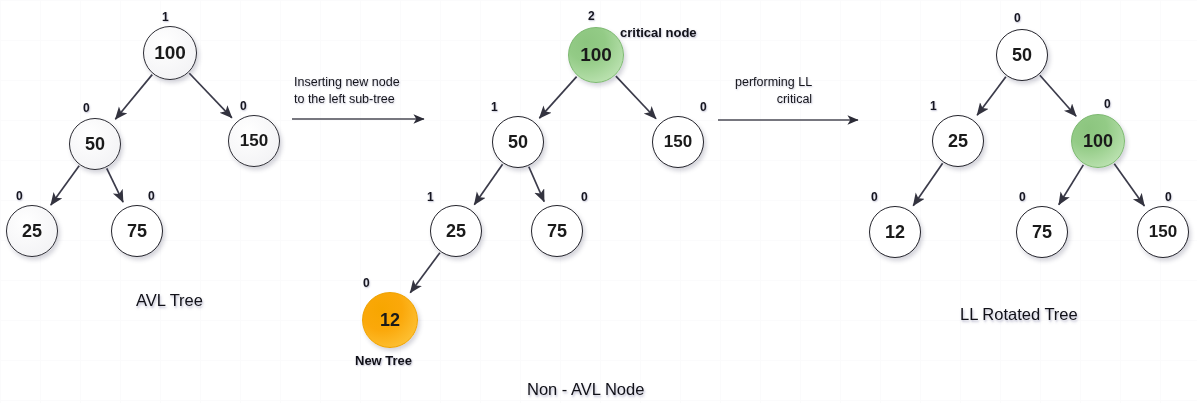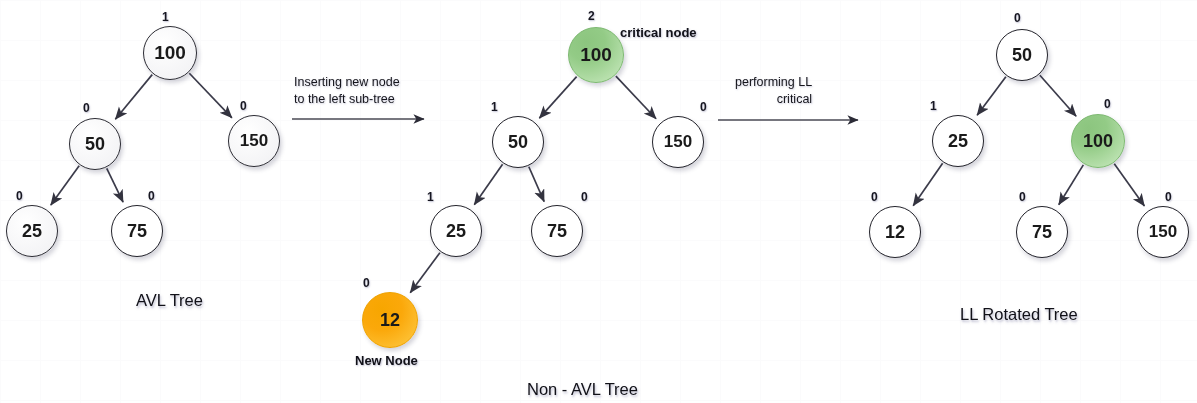--- a/index.html
+++ b/index.html
@@ -186,23 +186,23 @@
       <div class="bal" style="left: 240px; top: 99px;">0</div>
       <div class="bal" style="left: 16px; top: 189px;">0</div>
       <div class="bal" style="left: 148px; top: 189px;">0</div>
       <div class="caption" style="left: 136px; top: 291px;">AVL Tree</div>
       <div class="bal" style="left: 588px; top: 9px;">2</div>
       <div class="bal" style="left: 491px; top: 100px;">1</div>
       <div class="bal" style="left: 700px; top: 100px;">0</div>
       <div class="bal" style="left: 427px; top: 190px;">1</div>
       <div class="bal" style="left: 581px; top: 190px;">0</div>
       <div class="bal" style="left: 363px; top: 276px;">0</div>
-      <div class="caption" style="left: 527px; top: 380px;">Non - AVL Tree</div>
+      <div class="caption" style="left: 527px; top: 380px;">Non - AVL Node</div>
       <div class="smalllabel" style="left: 620px; top: 25px;">critical node</div>
-      <div class="smalllabel" style="left: 355px; top: 353px;">New Node</div>
+      <div class="smalllabel" style="left: 355px; top: 353px;">New Tree</div>
       <div class="bal" style="left: 1014px; top: 11px;">0</div>
       <div class="bal" style="left: 930px; top: 99px;">1</div>
       <div class="bal" style="left: 1104px; top: 97px;">0</div>
       <div class="bal" style="left: 871px; top: 190px;">0</div>
       <div class="bal" style="left: 1019px; top: 190px;">0</div>
       <div class="bal" style="left: 1165px; top: 190px;">0</div>
       <div class="caption" style="left: 960px; top: 305px;">LL Rotated Tree</div>
       <div class="steplabel" style="left: 294px; top: 74px;">
         <div>Inserting new node</div>
         <div>to the left sub-tree</div>

